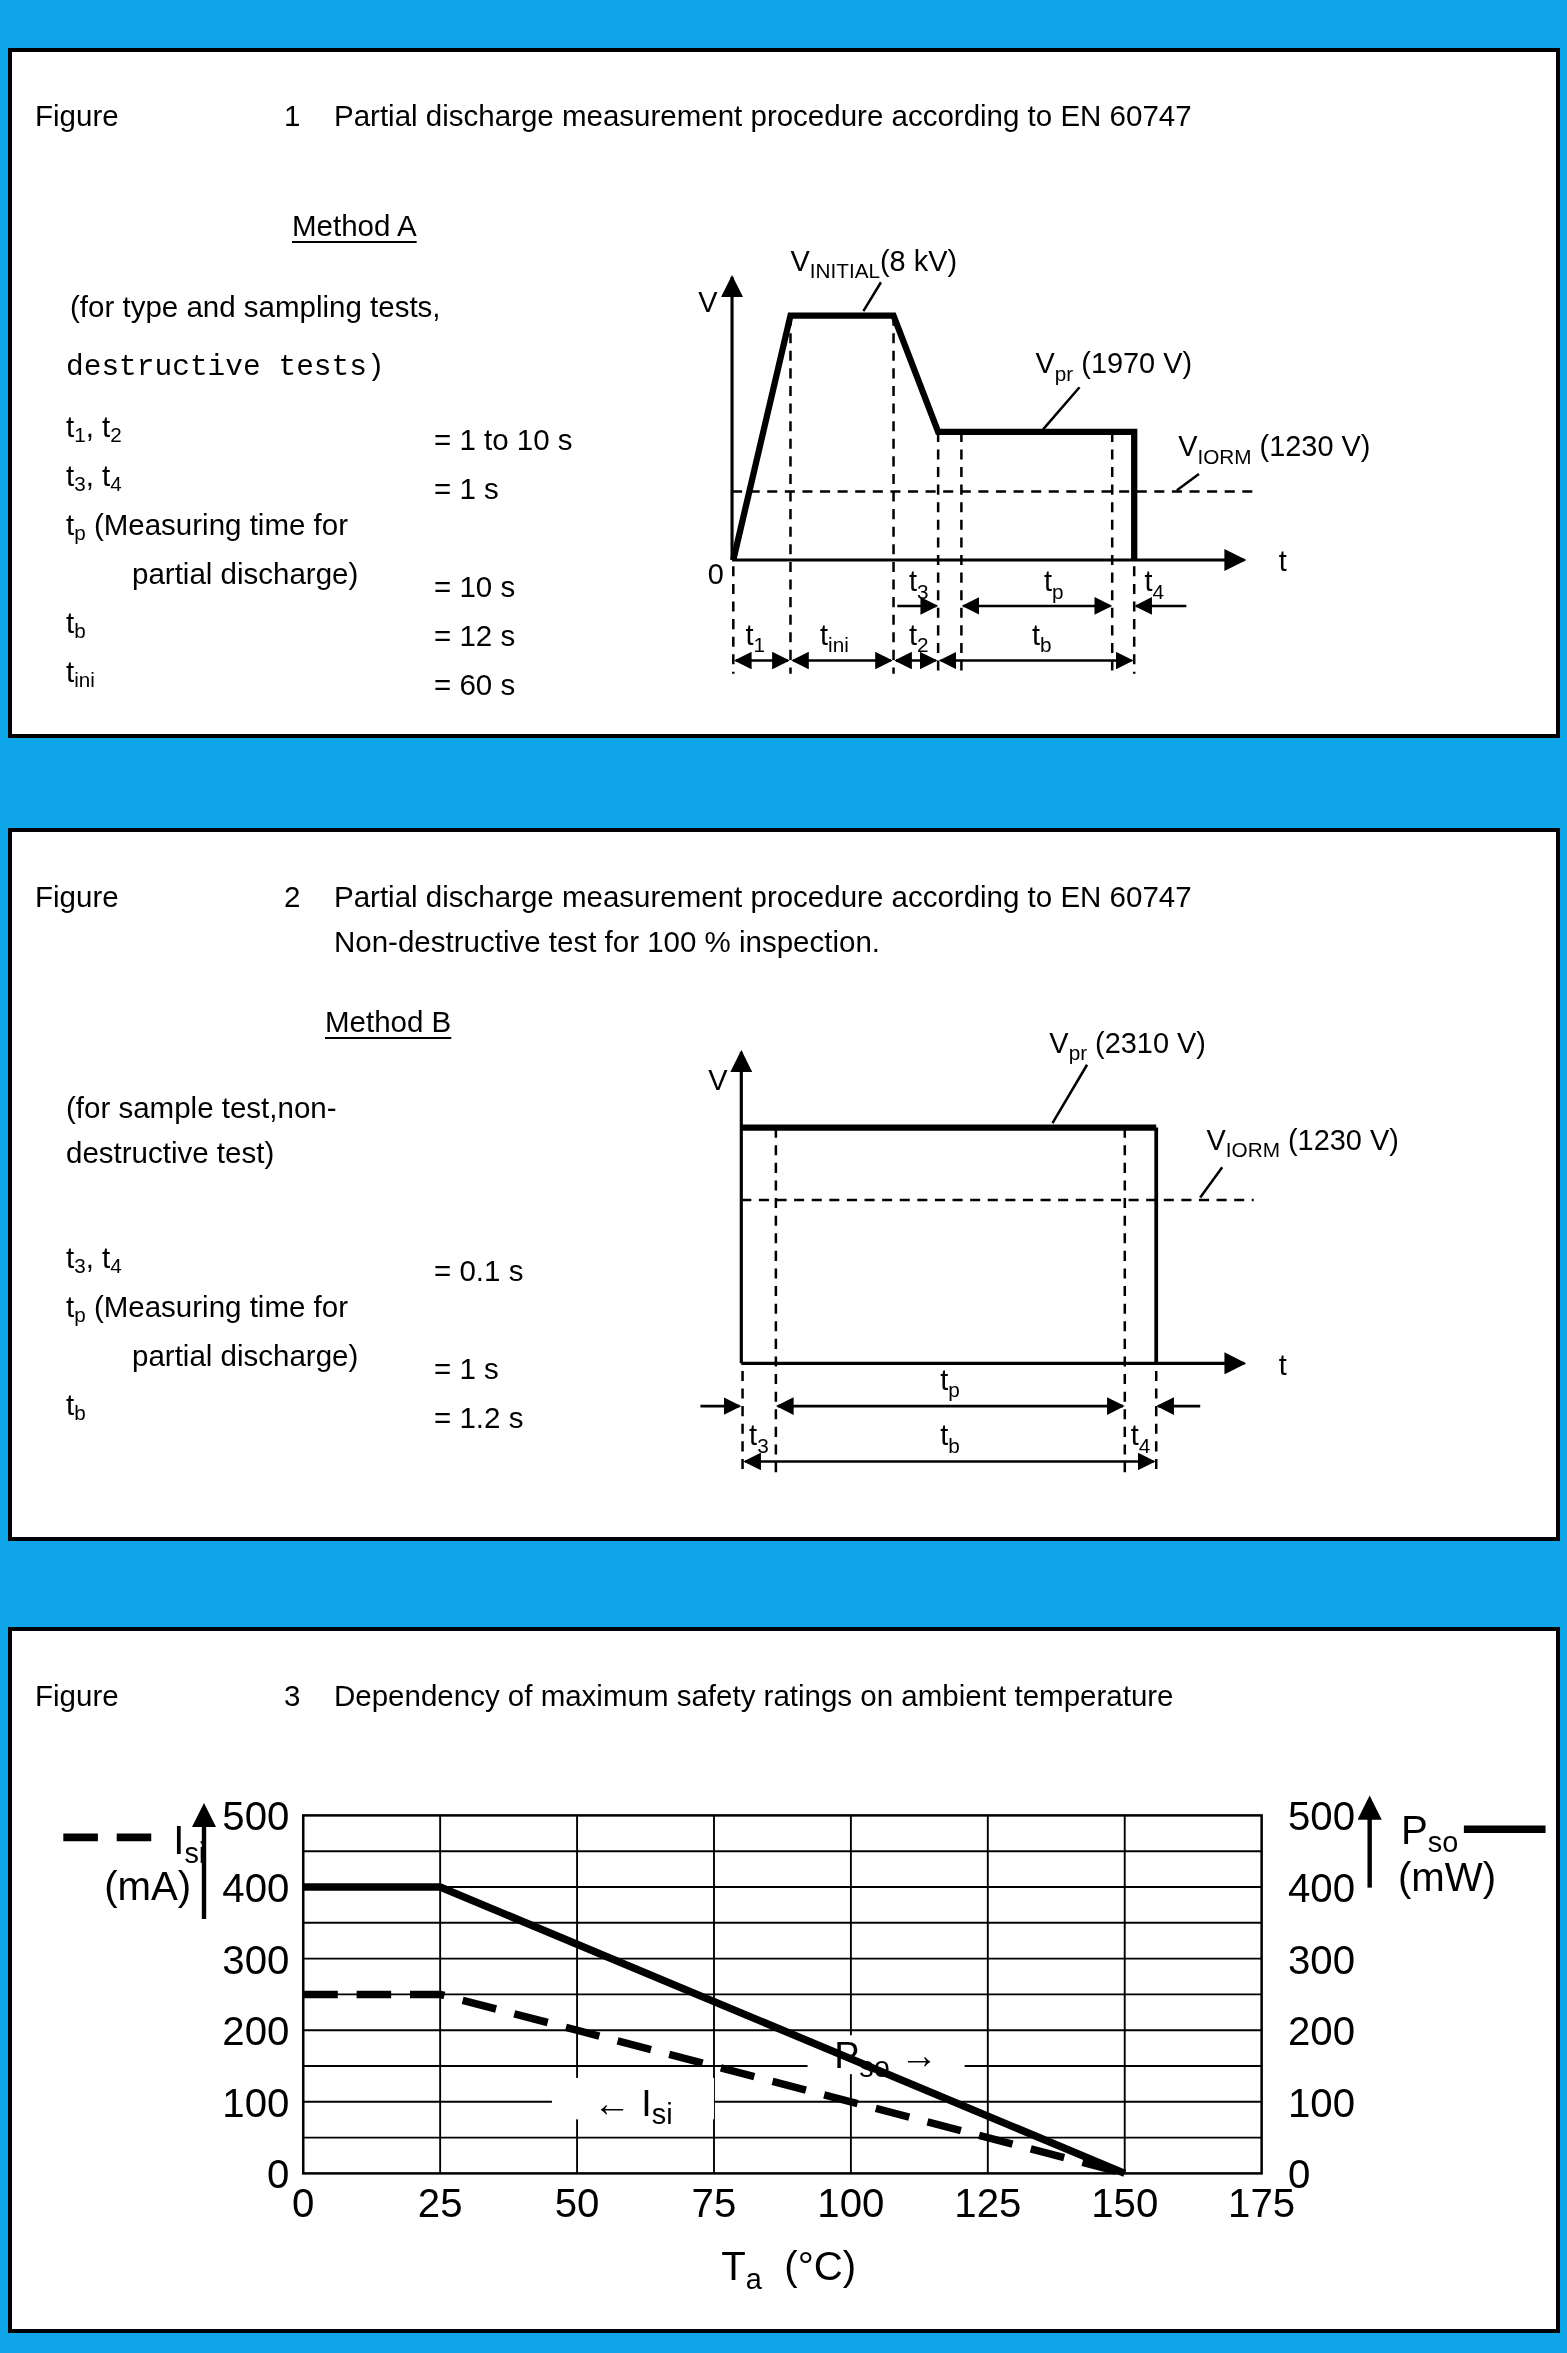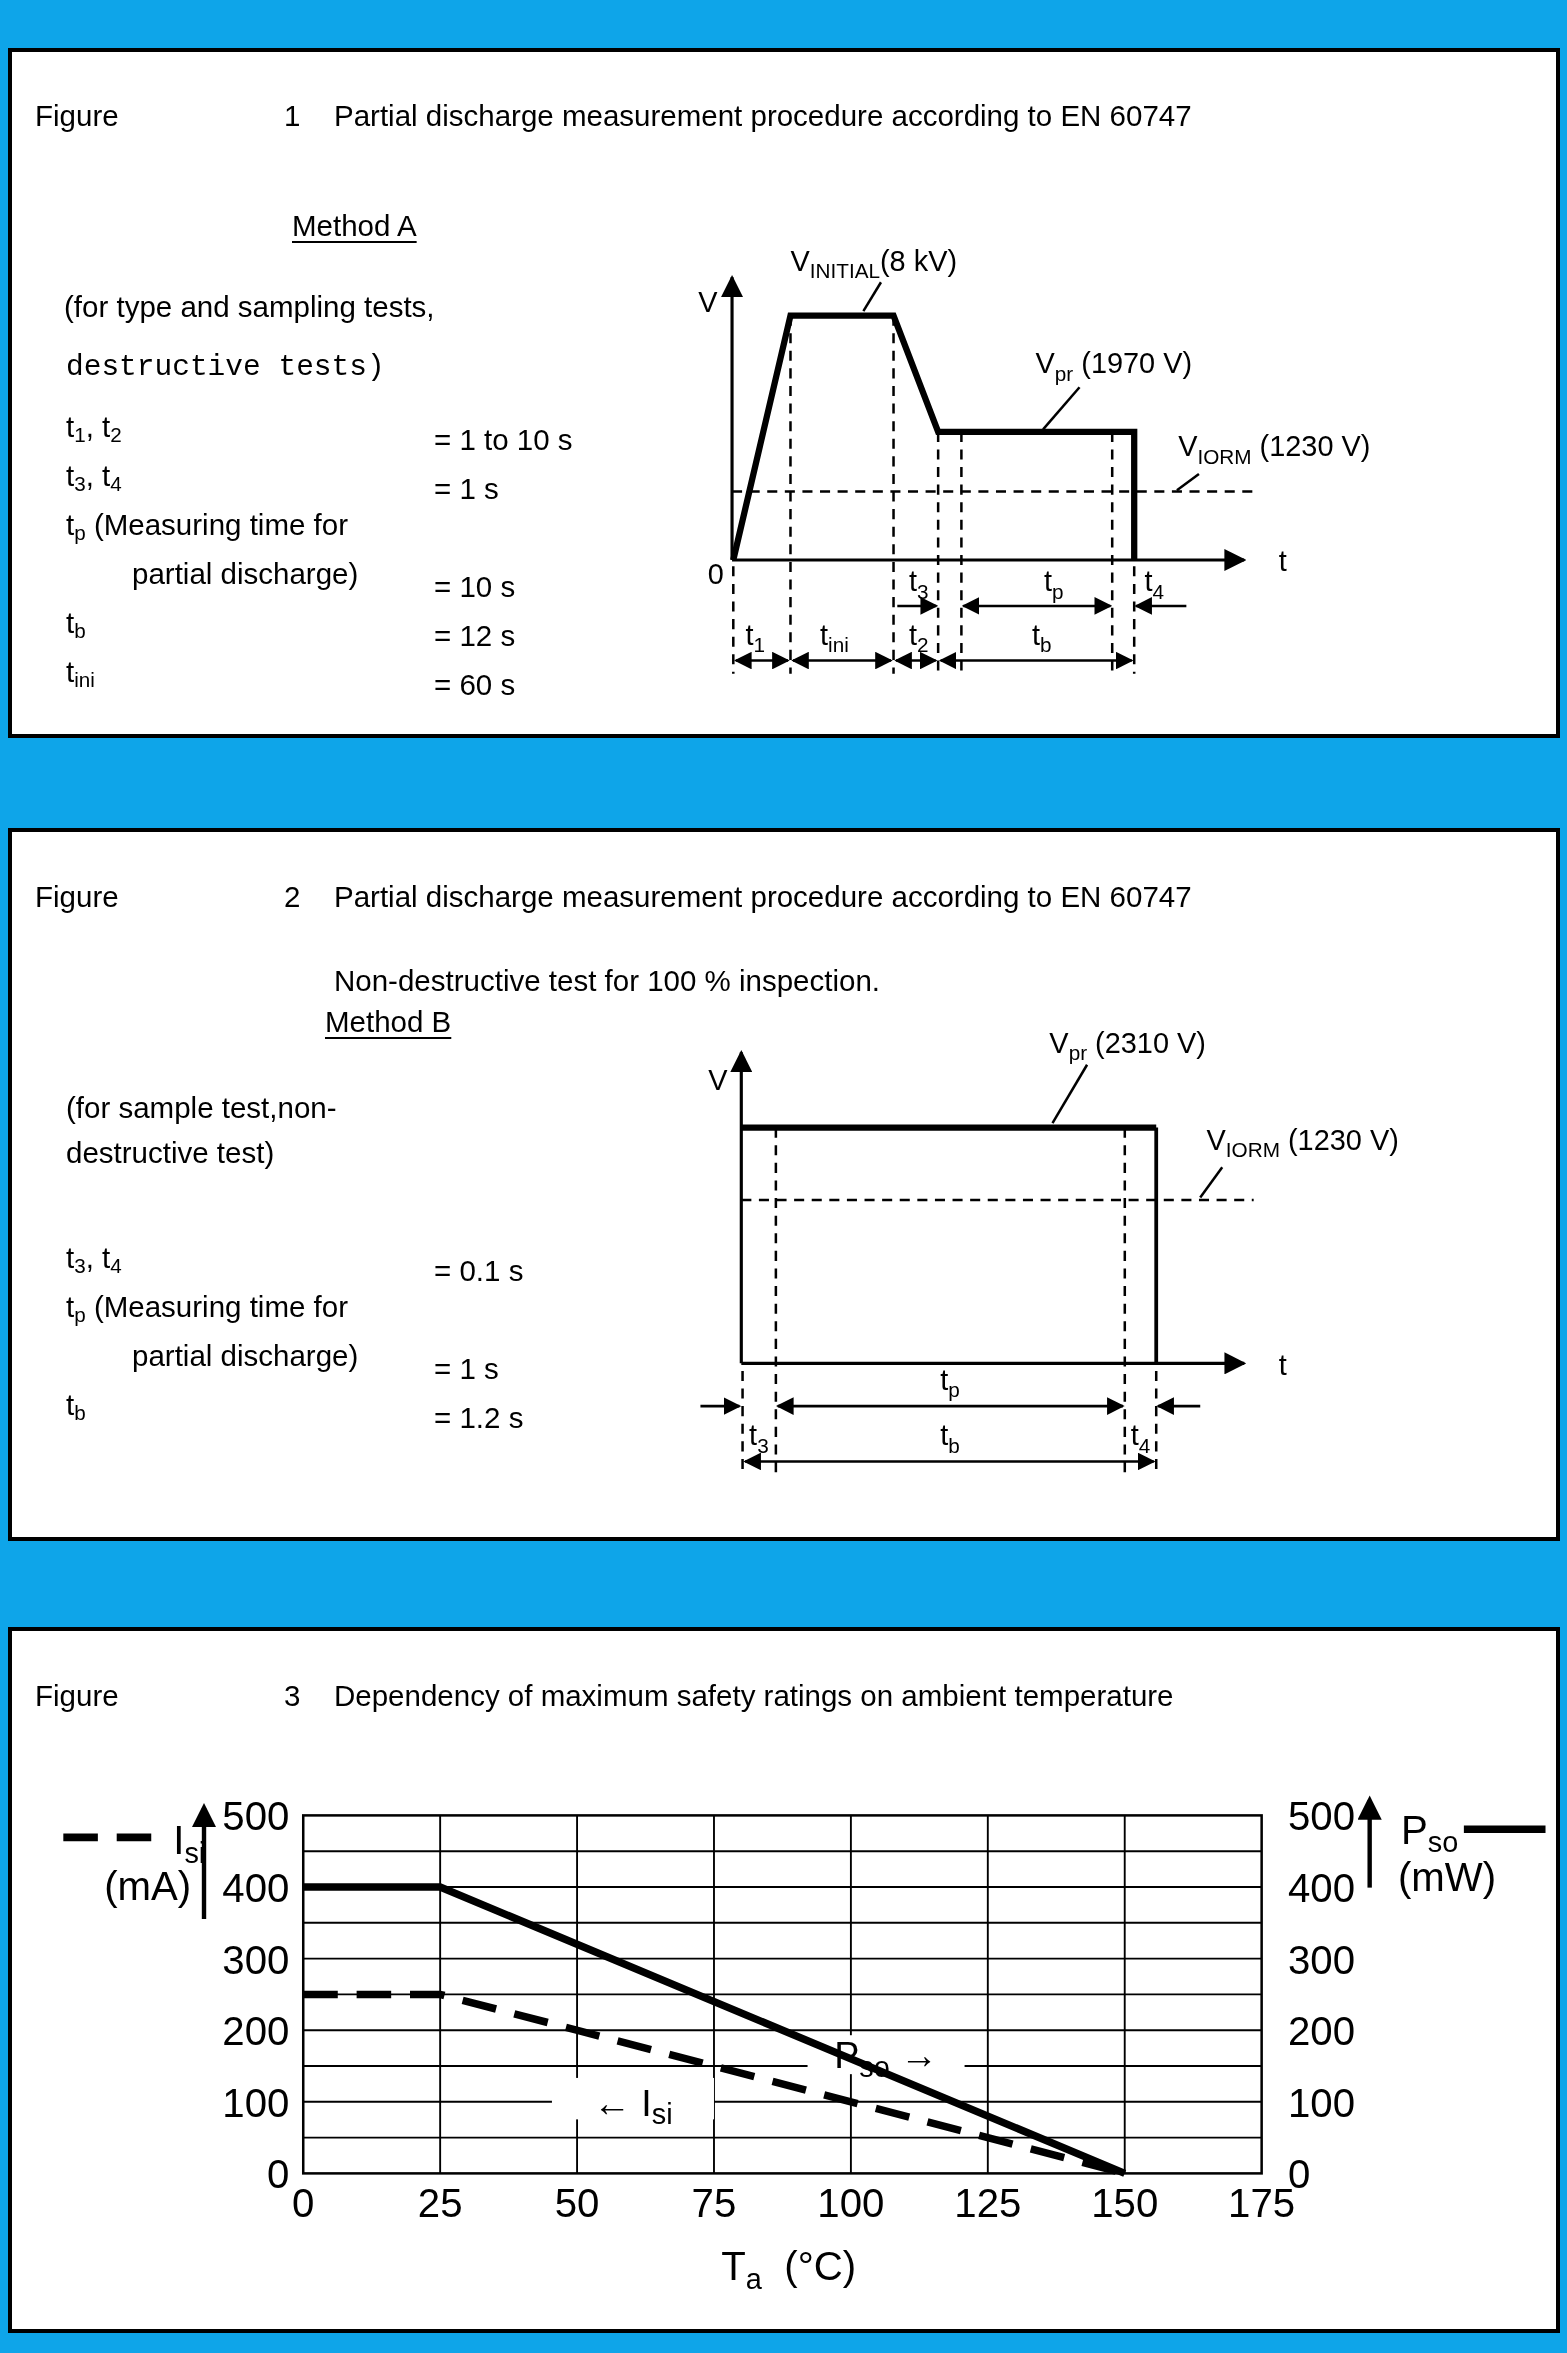--- a/index.html
+++ b/index.html
@@ -33,21 +33,21 @@
 <body>
 
 <div id="page">
 
   <div class="panel" style="top:48px;height:690px;"></div>
 
   <div class="t" style="left:35px;top:99px;">Figure</div>
   <div class="t" style="left:284px;top:99px;">1</div>
   <div class="t" style="left:334px;top:99px;">Partial discharge measurement procedure according to EN 60747</div>
   <div class="t method" style="left:292px;top:209px;">Method A</div>
-  <div class="t" style="left:64px;top:290px;">(for type and sampling tests,</div>
+  <div class="t" style="left:70px;top:290px;">(for type and sampling tests,</div>
   <div class="t" style="left:66px;top:350px;font-family:Liberation Mono, monospace;">destructive tests)</div>
 
   <div class="t" style="left:0;top:410px;width:647px;">
     <span class="psym"><span>t</span><span class="sub-h">1</span><span>, t</span><span class="sub-h">2</span></span>
     <span class="pval">= 1 to 10 s</span>
   </div>
   <div class="t" style="left:0;top:459px;width:647px;">
     <span class="psym"><span>t</span><span class="sub-h">3</span><span>, t</span><span class="sub-h">4</span></span>
     <span class="pval">= 1 s</span>
   </div>
@@ -119,21 +119,21 @@
       <line class="dim" x1="396" y1="682" x2="459" y2="682" marker-start="url(#ar1)" marker-end="url(#ar1)"></line>
       <line class="dim" x1="467" y1="682" x2="771" y2="682" marker-start="url(#ar1)" marker-end="url(#ar1)"></line>
     </g>
   </svg>
 
   <div class="panel" style="top:828px;height:713px;"></div>
 
   <div class="t" style="left:35px;top:880px;">Figure</div>
   <div class="t" style="left:284px;top:880px;">2</div>
   <div class="t" style="left:334px;top:880px;">Partial discharge measurement procedure according to EN 60747</div>
-  <div class="t" style="left:334px;top:925px;margin-top:39px;">Non-destructive test for 100 % inspection.</div>
+  <div class="t" style="left:334px;top:925px;">Non-destructive test for 100 % inspection.</div>
   <div class="t method" style="left:292px;top:1005px;margin-left:33px;">Method B</div>
   <div class="t" style="left:66px;top:1091px;">(for sample test,non-</div>
   <div class="t" style="left:66px;top:1136px;">destructive test)</div>
 
   <div class="t" style="left:0;top:1241px;width:647px;">
     <span class="psym"><span>t</span><span class="sub-h">3</span><span>, t</span><span class="sub-h">4</span></span>
     <span class="pval">= 0.1 s</span>
   </div>
   <div class="t" style="left:0;top:1290px;width:647px;">
     <span class="psym"><span>t</span><span class="sub-h">p</span><span> (Measuring time for</span></span>

